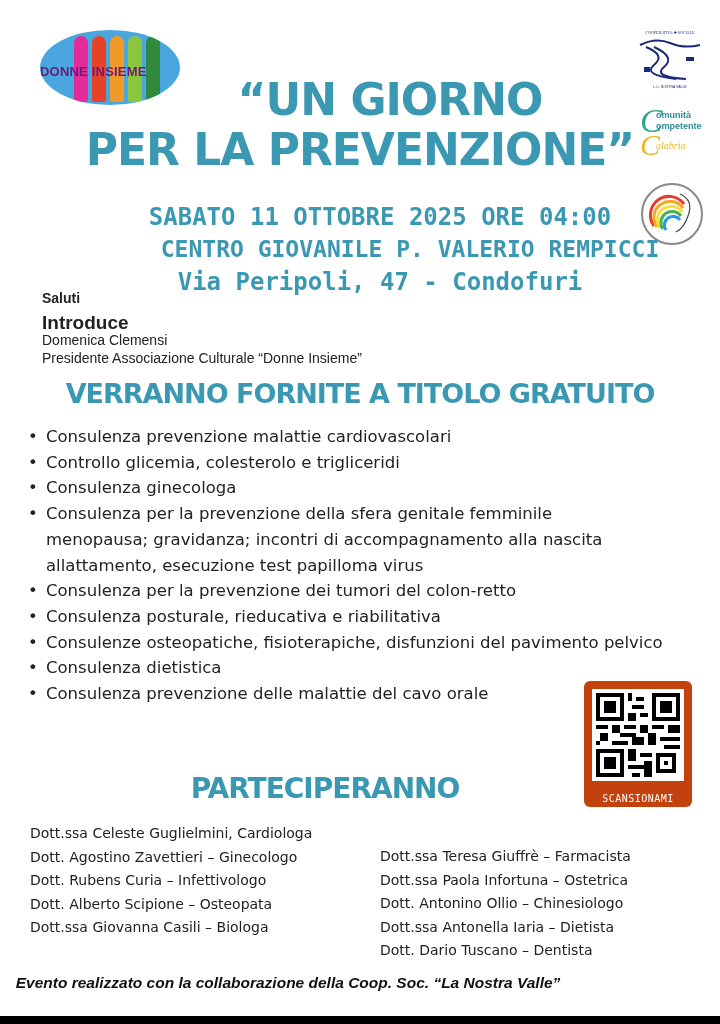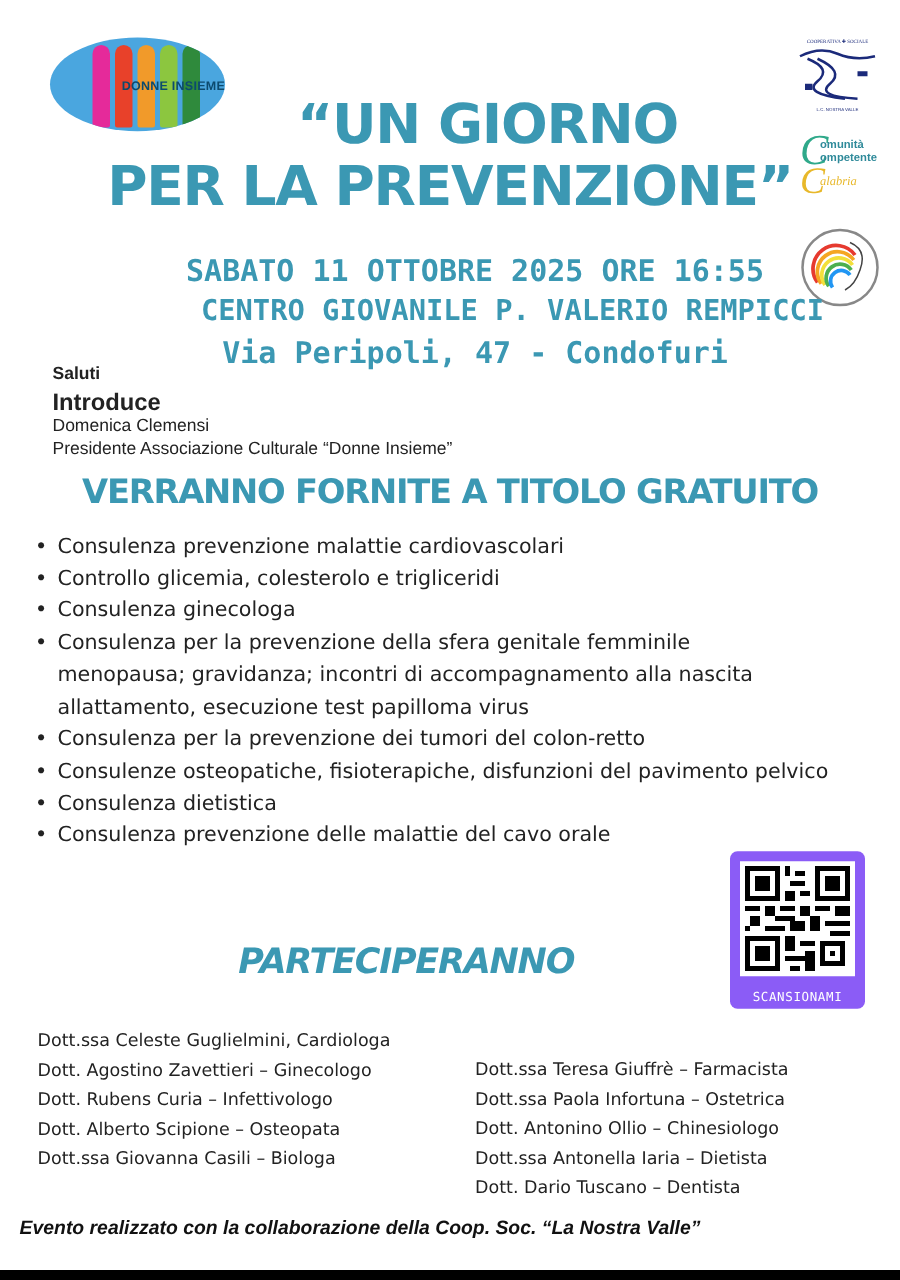--- a/index.html
+++ b/index.html
@@ -2,36 +2,36 @@
 <html><head>
 <meta charset="utf-8">
 <style>
   html,body{margin:0;padding:0;}
   body{width:720px;height:1024px;background:#fff;position:relative;overflow:hidden;font-family:"Liberation Sans",sans-serif;color:#222;}
   .abs{position:absolute;}
   .teal{color:#3b98b3;}
   .cond{font-family:"DejaVu Sans",sans-serif;font-weight:bold;letter-spacing:-1px;transform-origin:left top;}
   #logo-main{left:40px;top:30px;width:140px;height:75px;border-radius:50%;background:#4aa6df;overflow:hidden;}
   #logo-main .fig{position:absolute;top:6px;width:14px;height:66px;border-radius:7px 7px 2px 2px;}
-  #logo-main .lbl{position:absolute;left:0;right:0;top:34px;text-align:right;font-weight:bold;font-size:10px;color:#0c4a6e;letter-spacing:.2px;}
+  #logo-main .lbl{position:absolute;left:0;right:0;top:34px;text-align:left;font-weight:bold;font-size:13px;color:#701a75;letter-spacing:.2px;}
   .side-logo{position:absolute;left:636px;width:68px;}
   #title1,#title2{left:0;width:720px;text-align:center;font-size:44px;line-height:48px;}
   #title1{top:76px;padding-left:60px;box-sizing:border-box;}
   #title2{top:126px;padding-left:0px;box-sizing:border-box;}
   .sub{left:0;width:720px;text-align:center;font-family:"DejaVu Sans Mono",monospace;font-weight:bold;font-size:24px;line-height:30px;color:#3b98b3;}
   .intro{left:42px;font-size:14px;line-height:17px;color:#222;}
   .bold{font-weight:bold;}
   #services-title{left:0;width:720px;text-align:center;top:378px;font-size:27px;line-height:32px;}
   #services{left:28px;top:424px;width:640px;margin:0;padding:0;list-style:none;font-family:"DejaVu Sans",sans-serif;font-size:16.5px;line-height:25.7px;color:#222;}
   #services li{position:relative;padding-left:18px;}
   #services li::before{content:"•";position:absolute;left:0;top:0;}
-  #qr{left:584px;top:681px;width:108px;height:126px;background:#8b5cf6;border-radius:6px;}
+  #qr{left:584px;top:681px;width:108px;height:126px;background:#c2410c;border-radius:6px;}
   #qr .inner{position:absolute;left:8px;top:8px;width:92px;height:92px;background:#fff;}
   #qr .lab{position:absolute;left:0;right:0;bottom:3px;text-align:center;color:#fff;font-family:"DejaVu Sans Mono",monospace;font-size:10px;letter-spacing:.5px;}
-  #part-title{left:0;width:650px;text-align:center;top:752px;font-size:28px;line-height:34px;font-style:italic;}
+  #part-title{left:0;width:650px;text-align:center;top:772px;font-size:28px;line-height:34px;}
   .doc-col{top:822px;font-family:"DejaVu Sans",sans-serif;font-size:14px;line-height:23.5px;color:#222;}
   .doc-col div{white-space:nowrap;}
   #footer{left:0;width:576px;top:974px;text-align:center;font-style:italic;font-weight:bold;font-size:15.5px;color:#111;}
   #bottom-bar{left:0;top:1016px;width:720px;height:8px;background:#000;}
 </style>
 </head>
 <body>
 
 <div id="logo-main" class="abs">
   <div class="fig" style="left:34px;background:#e52a9a"></div>
@@ -70,36 +70,37 @@
     <path d="M20 46 A12 12 0 0 1 42 30" stroke="#f3e03b" stroke-width="3" fill="none"></path>
     <path d="M23 47 A9 9 0 0 1 41 34" stroke="#4caf50" stroke-width="3" fill="none"></path>
     <path d="M26 48 A6 6 0 0 1 40 38" stroke="#2196f3" stroke-width="3" fill="none"></path>
     <path d="M40 12 Q54 18 48 34 Q44 46 36 50" stroke="#444" stroke-width="1.2" fill="none"></path>
   </svg>
 </div>
 
 <div id="title1" class="abs teal cond">“UN GIORNO</div>
 <div id="title2" class="abs teal cond">PER LA PREVENZIONE”</div>
 
-<div class="abs sub" style="top:202px;padding-left:40px;box-sizing:border-box;">SABATO 11 OTTOBRE  2025 ORE 16:55</div>
+<div class="abs sub" style="top:202px;padding-left:40px;box-sizing:border-box;">SABATO 11 OTTOBRE  2025 ORE 04:00</div>
 <div class="abs sub" style="top:234px;padding-left:20px;box-sizing:border-box;font-size:23px;margin-left:40px;">CENTRO GIOVANILE P. VALERIO REMPICCI</div>
 <div class="abs sub" style="top:267px;padding-left:40px;box-sizing:border-box;">Via Peripoli, 47 -  Condofuri</div>
 
 <div class="abs intro bold" style="top:290px;text-align:center;">Saluti</div>
 <div class="abs intro bold" style="top:314px;font-size:19px;">Introduce</div>
 <div class="abs intro" style="top:332px;">Domenica Clemensi</div>
 <div class="abs intro" style="top:350px;">Presidente  Associazione Culturale “Donne Insieme”</div>
 
 <div id="services-title" class="abs teal cond">VERRANNO FORNITE A TITOLO GRATUITO</div>
 <ul id="services" class="abs">
   <li>Consulenza prevenzione malattie cardiovascolari</li>
   <li>Controllo glicemia,  colesterolo e  trigliceridi</li>
   <li>Consulenza ginecologa</li>
   <li style="width:610px;">Consulenza per la prevenzione della sfera genitale femminile menopausa; gravidanza; incontri di accompagnamento alla nascita allattamento, esecuzione test papilloma virus</li>
   <li>Consulenza per la prevenzione dei tumori del colon-retto</li>
+  <li>Consulenza posturale, rieducativa e riabilitativa</li>
   <li style="width:630px;">Consulenze osteopatiche, fisioterapiche, disfunzioni del pavimento pelvico</li>
   <li>Consulenza dietistica</li>
   <li>Consulenza prevenzione delle malattie del cavo orale</li>
 </ul>
 
 <div id="qr" class="abs">
   <div class="inner">
     <svg width="92" height="92" viewBox="0 0 23 23" shape-rendering="crispEdges">
       <rect x="1" y="1" width="7" height="7" fill="#000"></rect>
         <rect x="2" y="2" width="5" height="5" fill="#fff"></rect>

